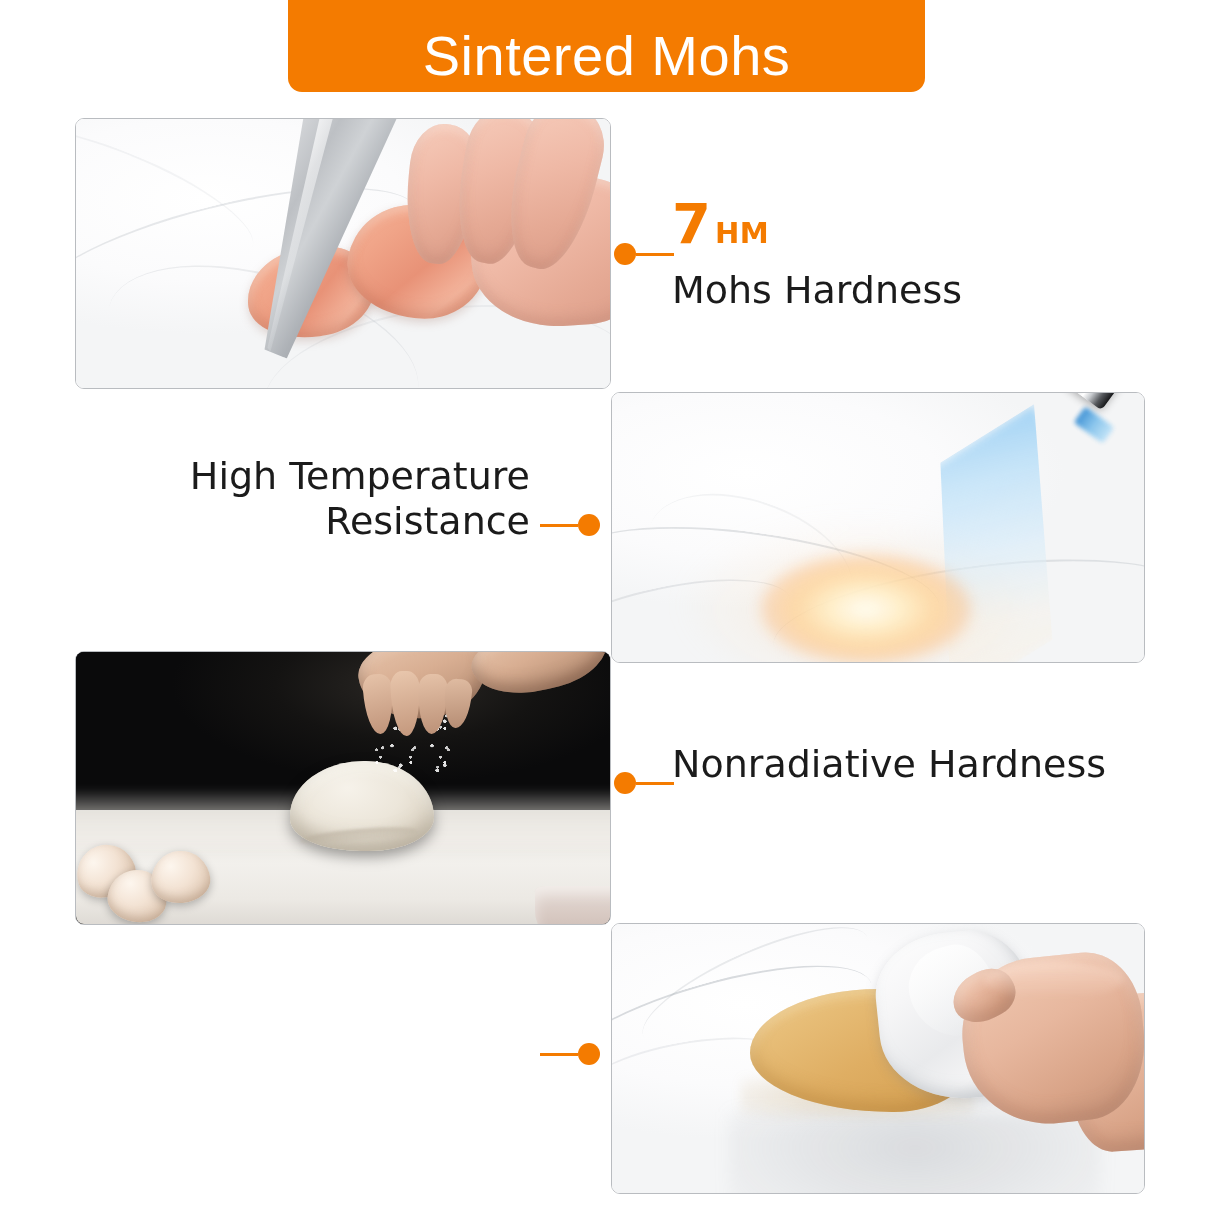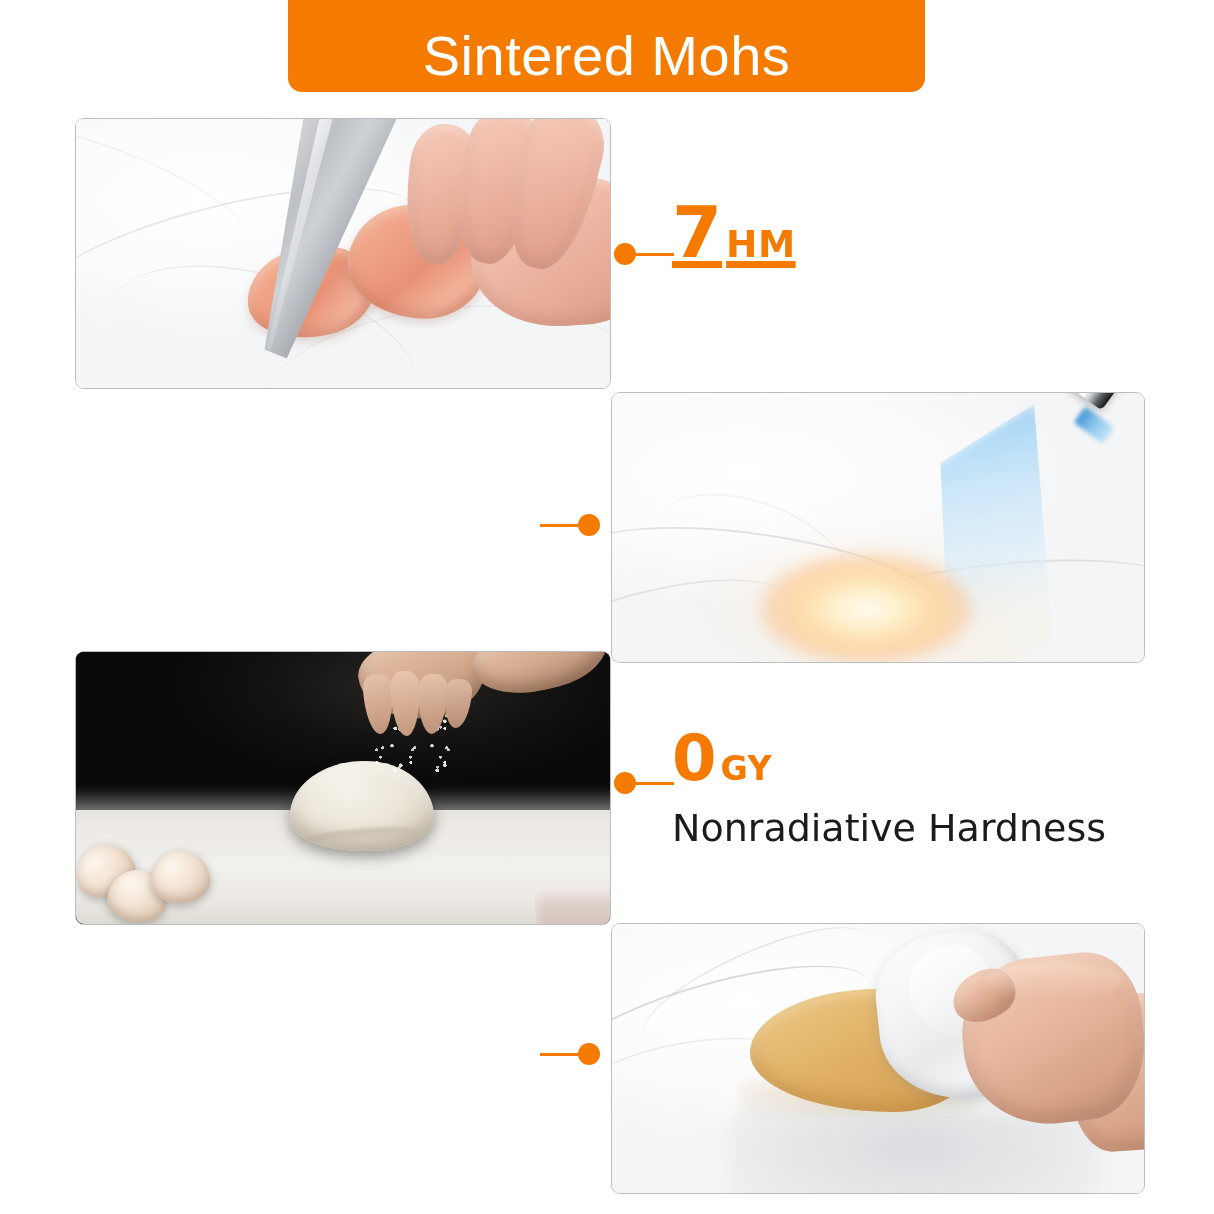--- a/index.html
+++ b/index.html
@@ -396,21 +396,21 @@
   .stat-label {
     font-family: "DejaVu Sans", "Liberation Sans", sans-serif;
     color: #1b1b1b;
     font-weight: 400;
     line-height: 1.18;
     white-space: pre-line;
   }
 
   
   #stat-mohs { left: 672px; top: 196px; text-align: left; }
-  #stat-mohs .stat-value { font-size: 72px; text-decoration: underline; }
+  #stat-mohs .stat-value { font-size: 56px; }
   #stat-mohs .stat-label { font-size: 38px; margin-top: 16px; }
 
   
   #stat-temp { left: 160px; top: 438px; width: 370px; text-align: right; }
   #stat-temp .stat-value { font-size: 64px; }
   #stat-temp .stat-label { font-size: 38px; margin-top: 16px; }
 
   
   #stat-radiation { left: 672px; top: 726px; text-align: left; }
   #stat-radiation .stat-value { font-size: 64px; }
@@ -545,24 +545,26 @@
   <span class="connector-dot"></span>
   <span class="connector-line"></span>
 </div>
 <div class="connector" id="connector-clean">
   <span class="connector-dot"></span>
   <span class="connector-line"></span>
 </div>
 
 <div class="stat-block" id="stat-mohs">
   <div class="stat-value"><span>7</span><span class="stat-unit">HM</span></div>
+  <div class="stat-label">Mohs Hardness</div>
 </div>
 
 <div class="stat-block" id="stat-temp">
+  <div class="stat-label">High Temperature
+Resistance</div>
 </div>
 
 <div class="stat-block" id="stat-radiation">
-  <div class="stat-value"><span>0</span><span class="stat-unit">GY</span></div>
   <div class="stat-label">Nonradiative Hardness</div>
 </div>
 
 <div class="stat-block" id="stat-clean">
 </div>
 
 </body></html>

